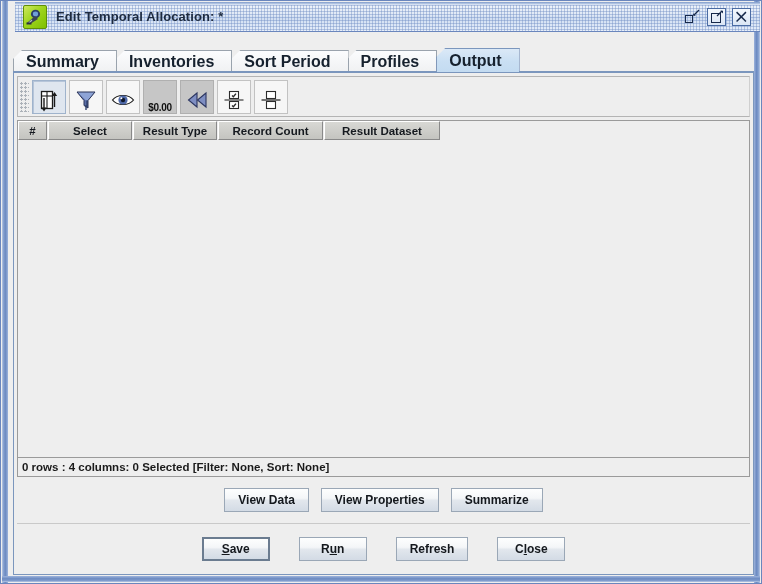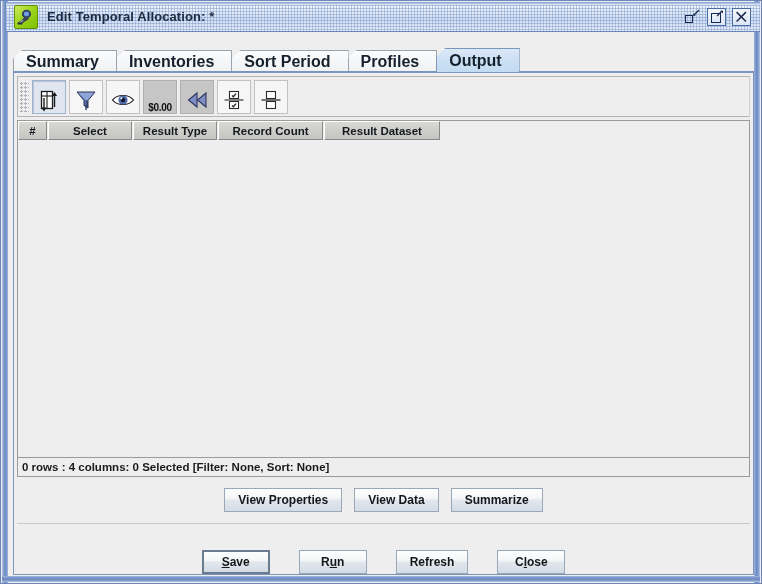--- a/index.html
+++ b/index.html
@@ -37,21 +37,21 @@
   .frame-bottom {
     position: absolute;
     left: 1px; right: 1px; bottom: 1px;
     height: 6px;
     background: linear-gradient(to bottom, #9db3db 0%, #6d8bc2 45%, #7f9bcc 75%, #b8c8e4 100%);
   }
 
   
   .titlebar {
     position: absolute;
-    left: 5px; right: 1px; top: 1px;
+    left: 14px; right: 1px; top: 1px;
     height: 30px;
     background:
       repeating-linear-gradient(to right, rgba(110,140,195,.42) 0 1px, rgba(255,255,255,0) 1px 3px),
       repeating-linear-gradient(to bottom, rgba(110,140,195,.42) 0 1px, rgba(255,255,255,0) 1px 3px),
       linear-gradient(to bottom, #f2f6fc 0%, #dde7f5 48%, #cfddf1 52%, #e6eefa 100%);
     border-bottom: 1px solid #6a86bd;
     display: flex;
     align-items: center;
     box-sizing: border-box;
     justify-content: center;
@@ -312,21 +312,21 @@
 
   
   .btnrow {
     flex: 0 0 auto;
     display: flex;
     align-items: center;
     justify-content: center;
     gap: 12px;
   }
   .btnrow.mid { height: 46px; }
-  .btnrow.bottom { height: 50px; gap: 29px; align-items: flex-end; }
+  .btnrow.bottom { height: 50px; gap: 29px; }
 
   .btn {
     height: 24px;
     padding: 0 13px;
     display: inline-flex;
     align-items: center;
     justify-content: center;
     font-size: 12px;
     font-weight: bold;
     color: #14181d;
@@ -483,22 +483,22 @@
           <div class="th c3">Record Count</div>
           <div class="th c4">Result Dataset</div>
           <div class="thead-filler"></div>
         </div>
         <div class="tbody"></div>
       </div>
 
       <div class="statusbar">0 rows : 4 columns: 0 Selected [Filter: None, Sort: None]</div>
 
       <div class="btnrow mid">
+        <div class="btn">View Data</div>
         <div class="btn">View Properties</div>
-        <div class="btn">View Data</div>
         <div class="btn">Summarize</div>
       </div>
 
       <div class="sep-line"></div>
 
       <div class="btnrow bottom">
         <div class="btn narrow focused">
             <span><u>S</u><span>ave</span></span>
           </div>
         <div class="btn narrow">

